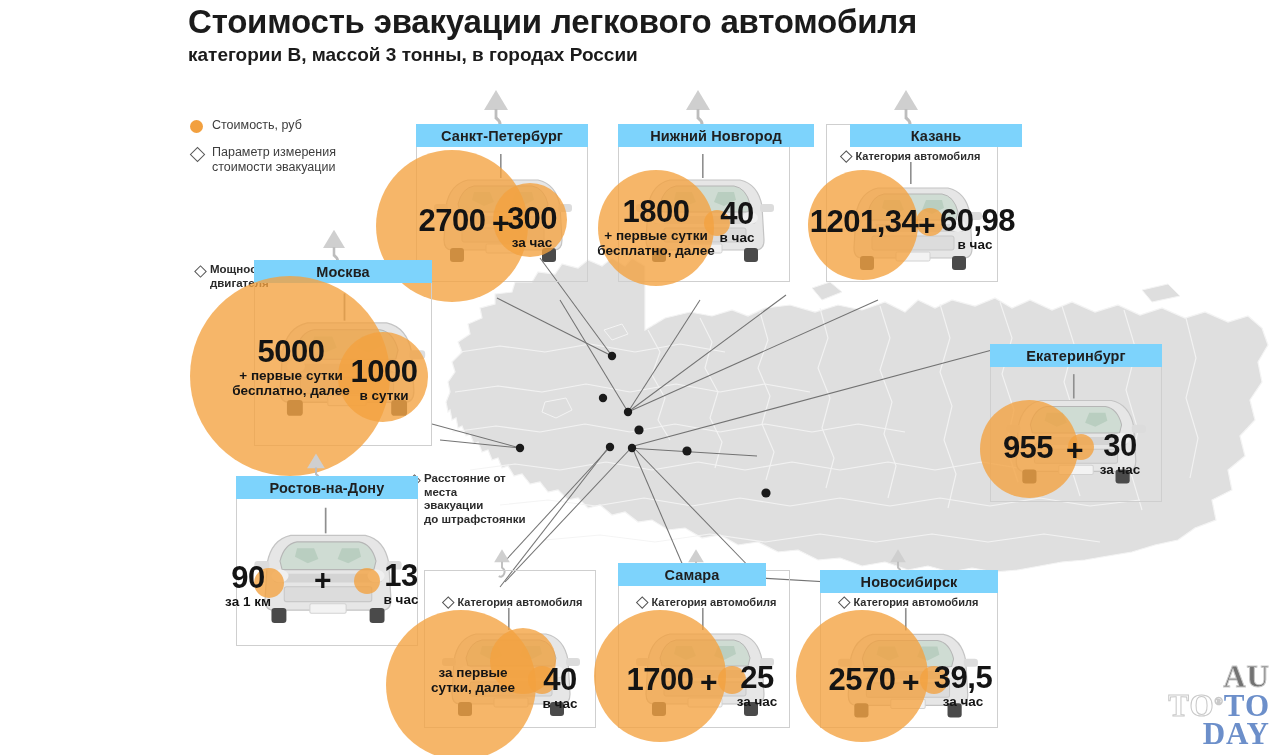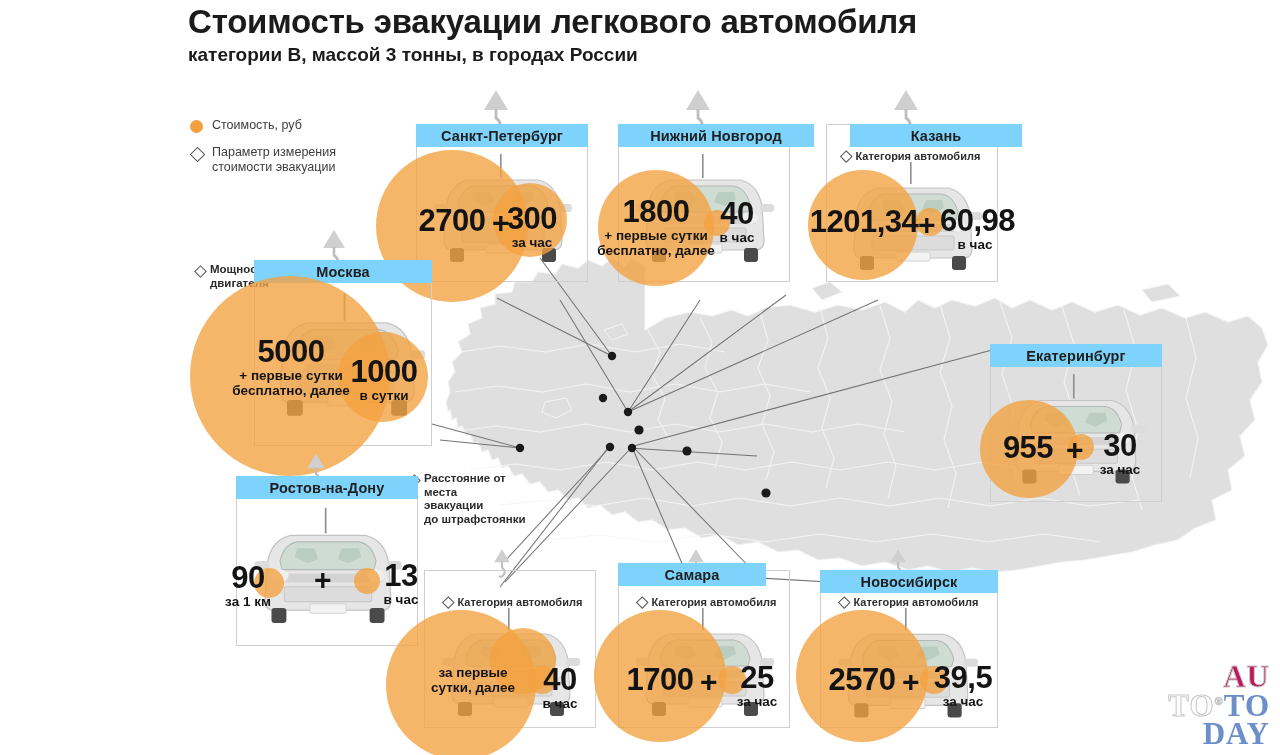--- a/index.html
+++ b/index.html
@@ -85,21 +85,21 @@
   .float-param{position:absolute;display:flex;align-items:flex-start;}
   .float-param .pdiamond{
     width:7px;height:7px;border:1.2px solid #555;transform:rotate(45deg);
     margin-right:5px;margin-top:4px;flex:0 0 auto;background:#fff;
   }
   .float-param .ptext{font-size:11.5px;color:#2b2b2b;line-height:13.5px;font-weight:600;}
 
   
   .watermark{position:absolute;right:10px;bottom:6px;text-align:right;
     font-family:"Liberation Serif","DejaVu Serif",serif;line-height:0.92;}
-  .wm-l1{font-size:31px;font-weight:bold;color:#be185d;-webkit-text-stroke:1px #c9c9c9;letter-spacing:1px;}
+  .wm-l1{font-size:31px;font-weight:bold;color:#737373;-webkit-text-stroke:1px #c9c9c9;letter-spacing:1px;}
   .wm-l2{font-size:31px;font-weight:bold;letter-spacing:1px;}
   .wm-l2 .hollow{color:#ffffff;-webkit-text-stroke:1px #c9c9c9;}
   .wm-l2 .solid{color:#6c8fca;}
   .wm-l3{font-size:31px;font-weight:bold;color:#6c8fca;letter-spacing:1px;}
   .wm-reg{font-size:11px;vertical-align:super;}
 </style>
 </head>
 <body>
 
 <div id="stage">

